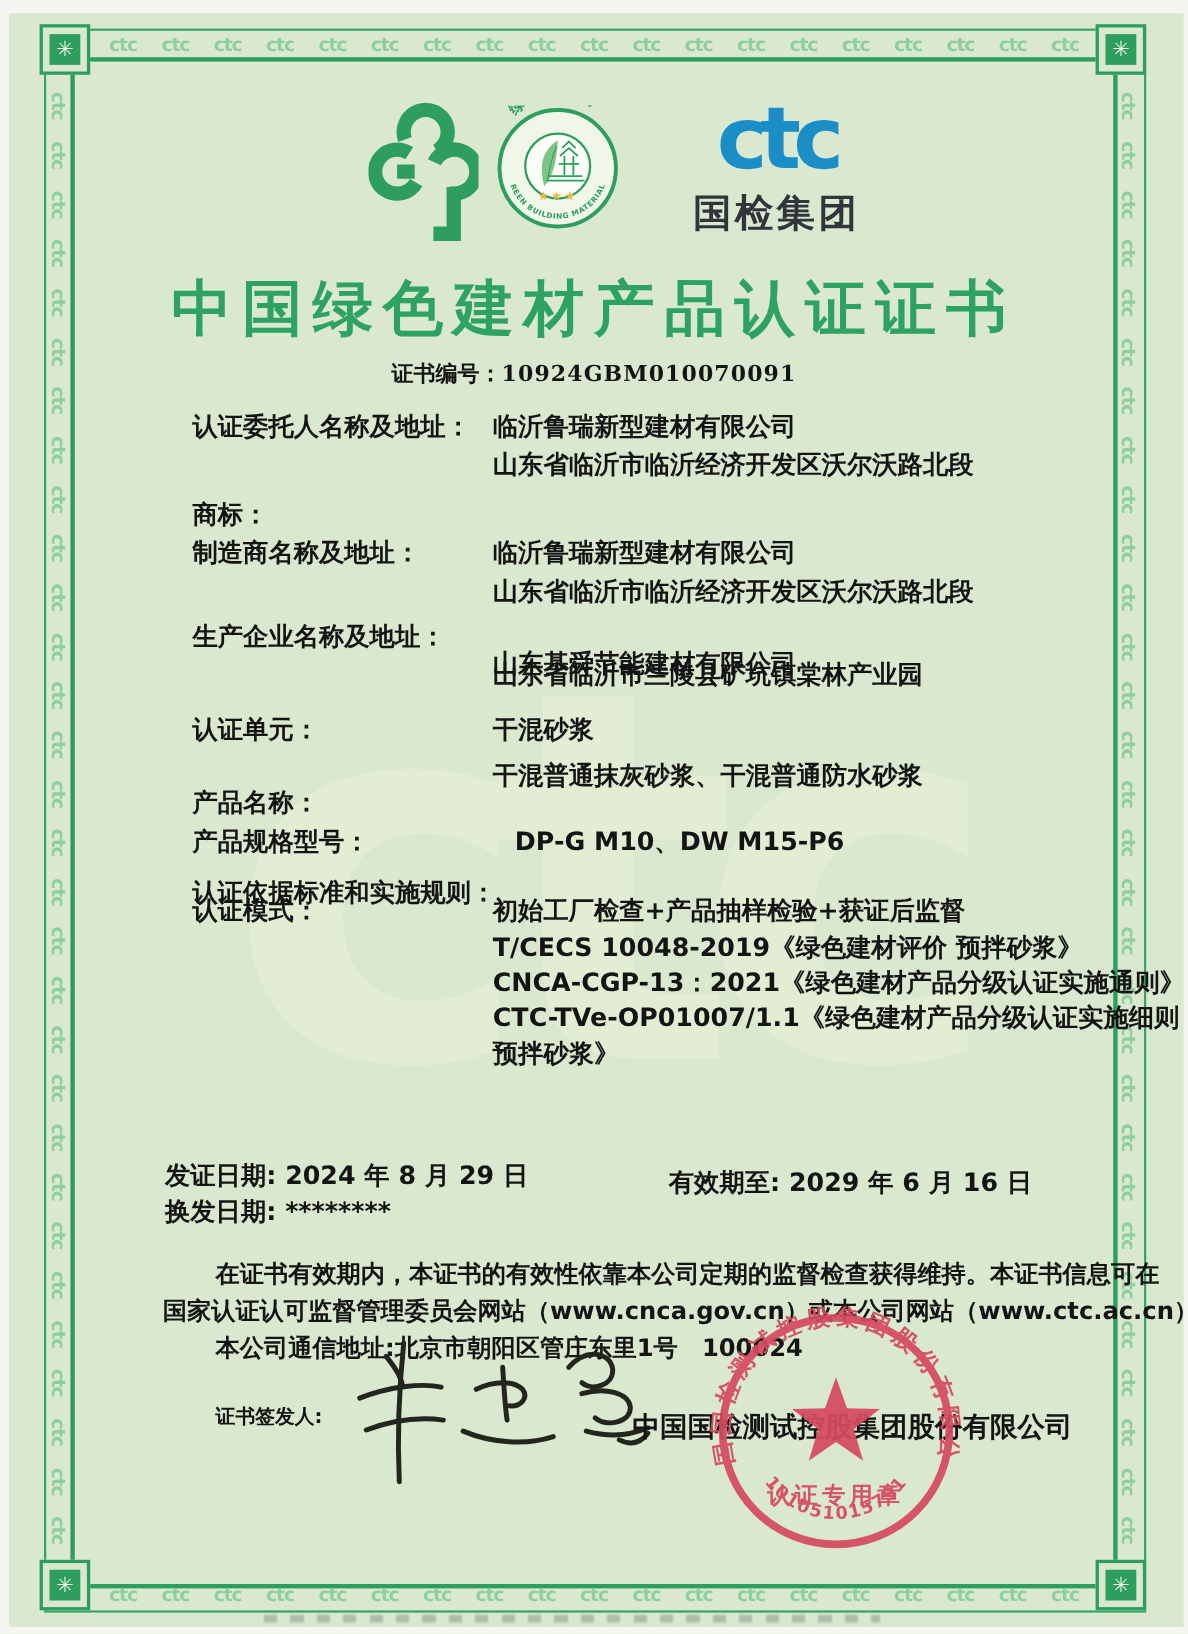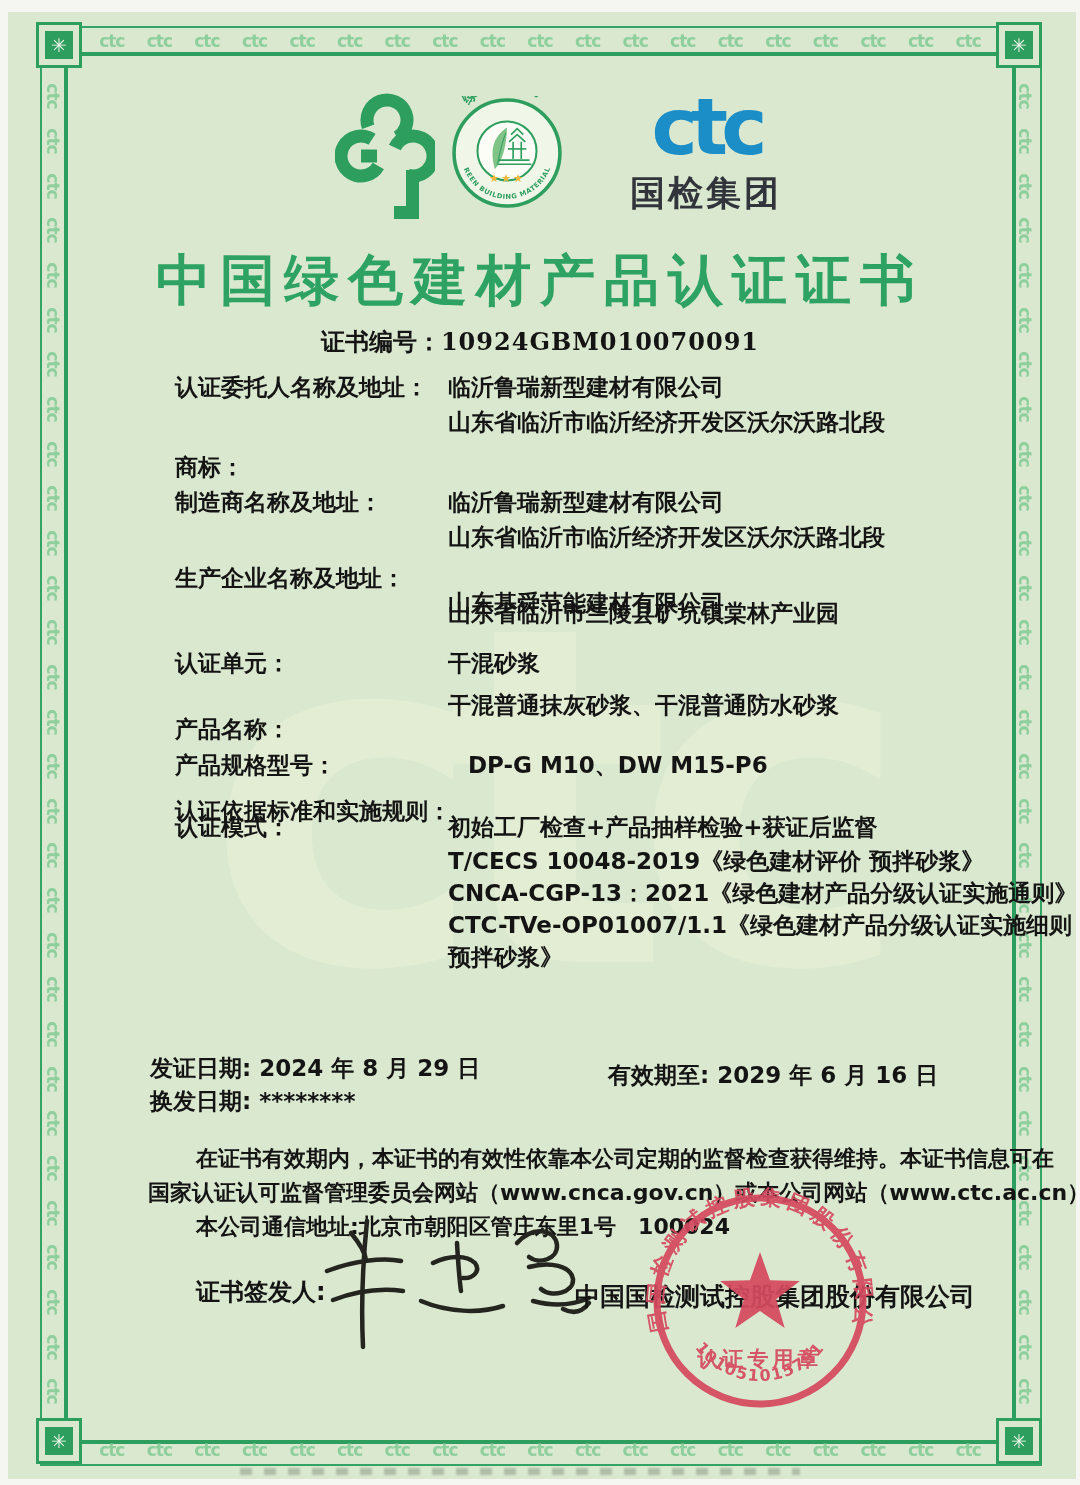--- a/index.html
+++ b/index.html
@@ -23,21 +23,21 @@
   .strip-right{left:1014px;top:74px;width:22px;height:1340px;flex-direction:column;justify-content:space-around;align-items:center;}
   .strip-left span,.strip-right span{transform:rotate(90deg);}
   .corner{position:absolute;width:40px;height:40px;background:#d9e8ce;border:3px solid #2e9e5f;
        z-index:4;display:flex;align-items:center;justify-content:center;}
   .corner-in{width:28px;height:28px;background:#2e9e5f;display:flex;align-items:center;justify-content:center;}
   .corner-in span{color:#f2f7ea;font-size:19px;line-height:28px;}
   
   .z{position:absolute;z-index:5;}
   .title{left:0;top:244px;width:1080px;text-align:center;color:#2da263;
        font-family:"DejaVu Serif",serif;font-weight:700;font-size:55px;letter-spacing:9px;}
-  .certline{left:0;top:326px;width:1080px;text-align:center;font-size:24px;font-weight:700;}
+  .certline{left:0;top:326px;width:1080px;text-align:center;font-size:20px;font-weight:700;}
   .certno{font-family:"DejaVu Serif",serif;letter-spacing:1px;}
   .lbl{font-size:23px;font-weight:600;white-space:nowrap;}
   .val{font-size:23px;font-weight:700;white-space:nowrap;}
   .para{font-size:22px;font-weight:600;line-height:34px;white-space:nowrap;}
   .indent{padding-left:48px;}
   .ctcword{font-size:78px;font-weight:800;color:#1b8dc7;letter-spacing:-7px;line-height:70px;font-family:"DejaVu Sans",sans-serif;}
   .ctcsub{font-size:35px;font-weight:700;color:#32343b;letter-spacing:3px;margin-top:8px;}
   .smudge{position:absolute;left:240px;top:1468px;width:560px;height:7px;z-index:5;opacity:.45;filter:blur(1px);
        background:repeating-linear-gradient(90deg,#7a8a7a 0 12px,transparent 12px 24px);}
 </style>
@@ -258,21 +258,21 @@
   <div class="z lbl" style="left:150px;top:1053px;">发证日期: 2024 年 8 月 29 日</div>
   <div class="z lbl" style="left:150px;top:1086px;">换发日期: ********</div>
   <div class="z lbl" style="left:608px;top:1060px;">有效期至: 2029 年 6 月 16 日</div>
 
   <div class="z para" style="left:148px;top:1142px;">
     <div class="indent">在证书有效期内，本证书的有效性依靠本公司定期的监督检查获得维持。本证书信息可在</div>
     <div>国家认证认可监督管理委员会网站（www.cnca.gov.cn）或本公司网站（www.ctc.ac.cn）查询。</div>
     <div class="indent">本公司通信地址:北京市朝阳区管庄东里1号　100024</div>
   </div>
 
-  <div class="z lbl" style="left:196px;top:1276px;font-size:24px;">证书签发人:</div>
+  <div class="z lbl" style="left:196px;top:1276px;font-size:18px;">证书签发人:</div>
   <svg class="z" style="left:305px;top:1205px;" width="290" height="155" viewBox="0 0 290 155">
     <g stroke="#24251f" stroke-width="4.5" fill="none" stroke-linecap="round">
       <path d="M 46 28 C 56 40 60 48 61 55"></path>
       <path d="M 22 66 C 48 56 78 52 96 56"></path>
       <path d="M 62 16 C 58 55 56 100 58 142"></path>
       <path d="M 28 95 C 52 86 76 83 98 86"></path>
       <path d="M 128 58 C 144 50 162 50 170 58 C 176 66 168 74 158 73"></path>
       <path d="M 152 38 C 153 55 154 72 156 86"></path>
       <path d="M 116 96 C 142 107 174 109 198 101"></path>
       <path d="M 212 38 C 228 20 250 24 252 40 C 253 54 234 60 224 52"></path>

